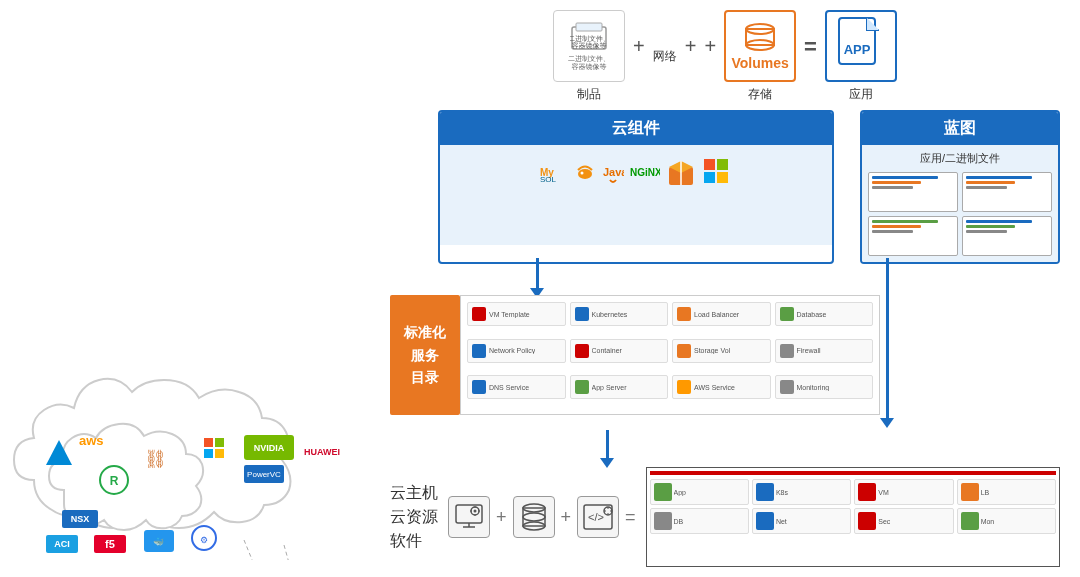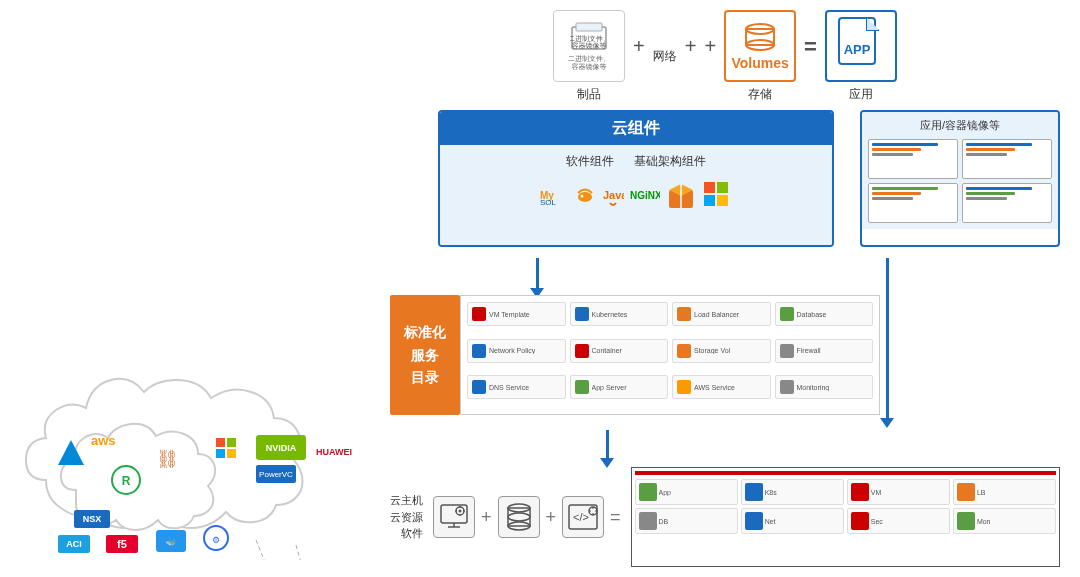--- a/index.html
+++ b/index.html
@@ -213,21 +213,21 @@
       height: 3px;
       background: #888;
       border-radius: 1px;
       width: 50%;
     }
 
     
     .left-cloud-area {
       position: absolute;
       top: 280px;
-      left: 16px;
+      left: 4px;
       width: 400px;
       height: 280px;
       text-decoration: underline;
     }
 
     
     .catalog-section {
       position: absolute;
       top: 295px;
       left: 390px;
@@ -429,24 +429,20 @@
     </div>
     <div class="product-label">应用</div>
   </div>
 </div>
 
 <div class="middle-section">
 
   <div class="cloud-component-panel">
     <div class="panel-header-blue">云组件</div>
     <div class="panel-body">
-      <div class="panel-subrow">
-        <span>软件组件</span>
-        <span>基础架构组件</span>
-      </div>
       <div class="tech-logos">
 
         <div style="display:flex;gap:2px;">
           <svg width="28" height="20" viewBox="0 0 28 20">
             <text x="0" y="14" font-size="10" font-weight="bold" fill="#F29111">My</text>
             <text x="0" y="22" font-size="8" fill="#00618A" dy="-2">SQL</text>
           </svg>
         </div>
 
         <svg width="22" height="22" viewBox="0 0 22 22">
@@ -474,22 +470,23 @@
           <rect x="2" y="2" width="11" height="11" fill="#F35325"></rect>
           <rect x="15" y="2" width="11" height="11" fill="#81BC06"></rect>
           <rect x="2" y="15" width="11" height="11" fill="#05A6F0"></rect>
           <rect x="15" y="15" width="11" height="11" fill="#FFBA08"></rect>
         </svg>
       </div>
     </div>
   </div>
 
   <div class="blueprint-panel">
+    <div class="panel-header-blue">蓝图</div>
     <div class="blueprint-body">
-      <div style="font-size:11px;color:#333;text-align:center;margin-bottom:6px;">应用/容器镜像等</div>
+      <div style="font-size:11px;color:#333;text-align:center;margin-bottom:6px;">应用/二进制文件</div>
       <div class="blueprint-grid">
         <div class="blueprint-card">
           <div class="bp-line"></div>
           <div class="bp-line2"></div>
           <div class="bp-line3"></div>
         </div>
         <div class="blueprint-card">
           <div class="bp-line"></div>
           <div class="bp-line2"></div>
           <div class="bp-line3"></div>
@@ -630,21 +627,21 @@
 </div>
 
 <div style="position:absolute; top:430px; left:600px; display:flex; flex-direction:column; align-items:center;">
   <div style="width:3px;height:28px;background:#1a6bbf;"></div>
   <div style="width:0;height:0;border-left:7px solid transparent;border-right:7px solid transparent;border-top:10px solid #1a6bbf;"></div>
 </div>
 
 <div class="bottom-section">
 
   <div style="display:flex;flex-direction:column;align-items:center;gap:4px;">
-    <div style="font-size:11px;color:#333;text-align:right;white-space:pre-line;line-height:1.5;">云主机
+    <div style="font-size:16px;color:#333;text-align:left;white-space:pre-line;line-height:1.5;">云主机
 云资源
 软件</div>
   </div>
 
   <div style="display:flex;align-items:center;gap:6px;">
 
     <div class="formula-icon">
       <svg width="30" height="28" viewBox="0 0 30 28">
         <rect x="2" y="2" width="26" height="18" rx="2" fill="none" stroke="#555" stroke-width="1.5"></rect>
         <line x1="15" y1="20" x2="15" y2="24" stroke="#555" stroke-width="1.5"></line>

